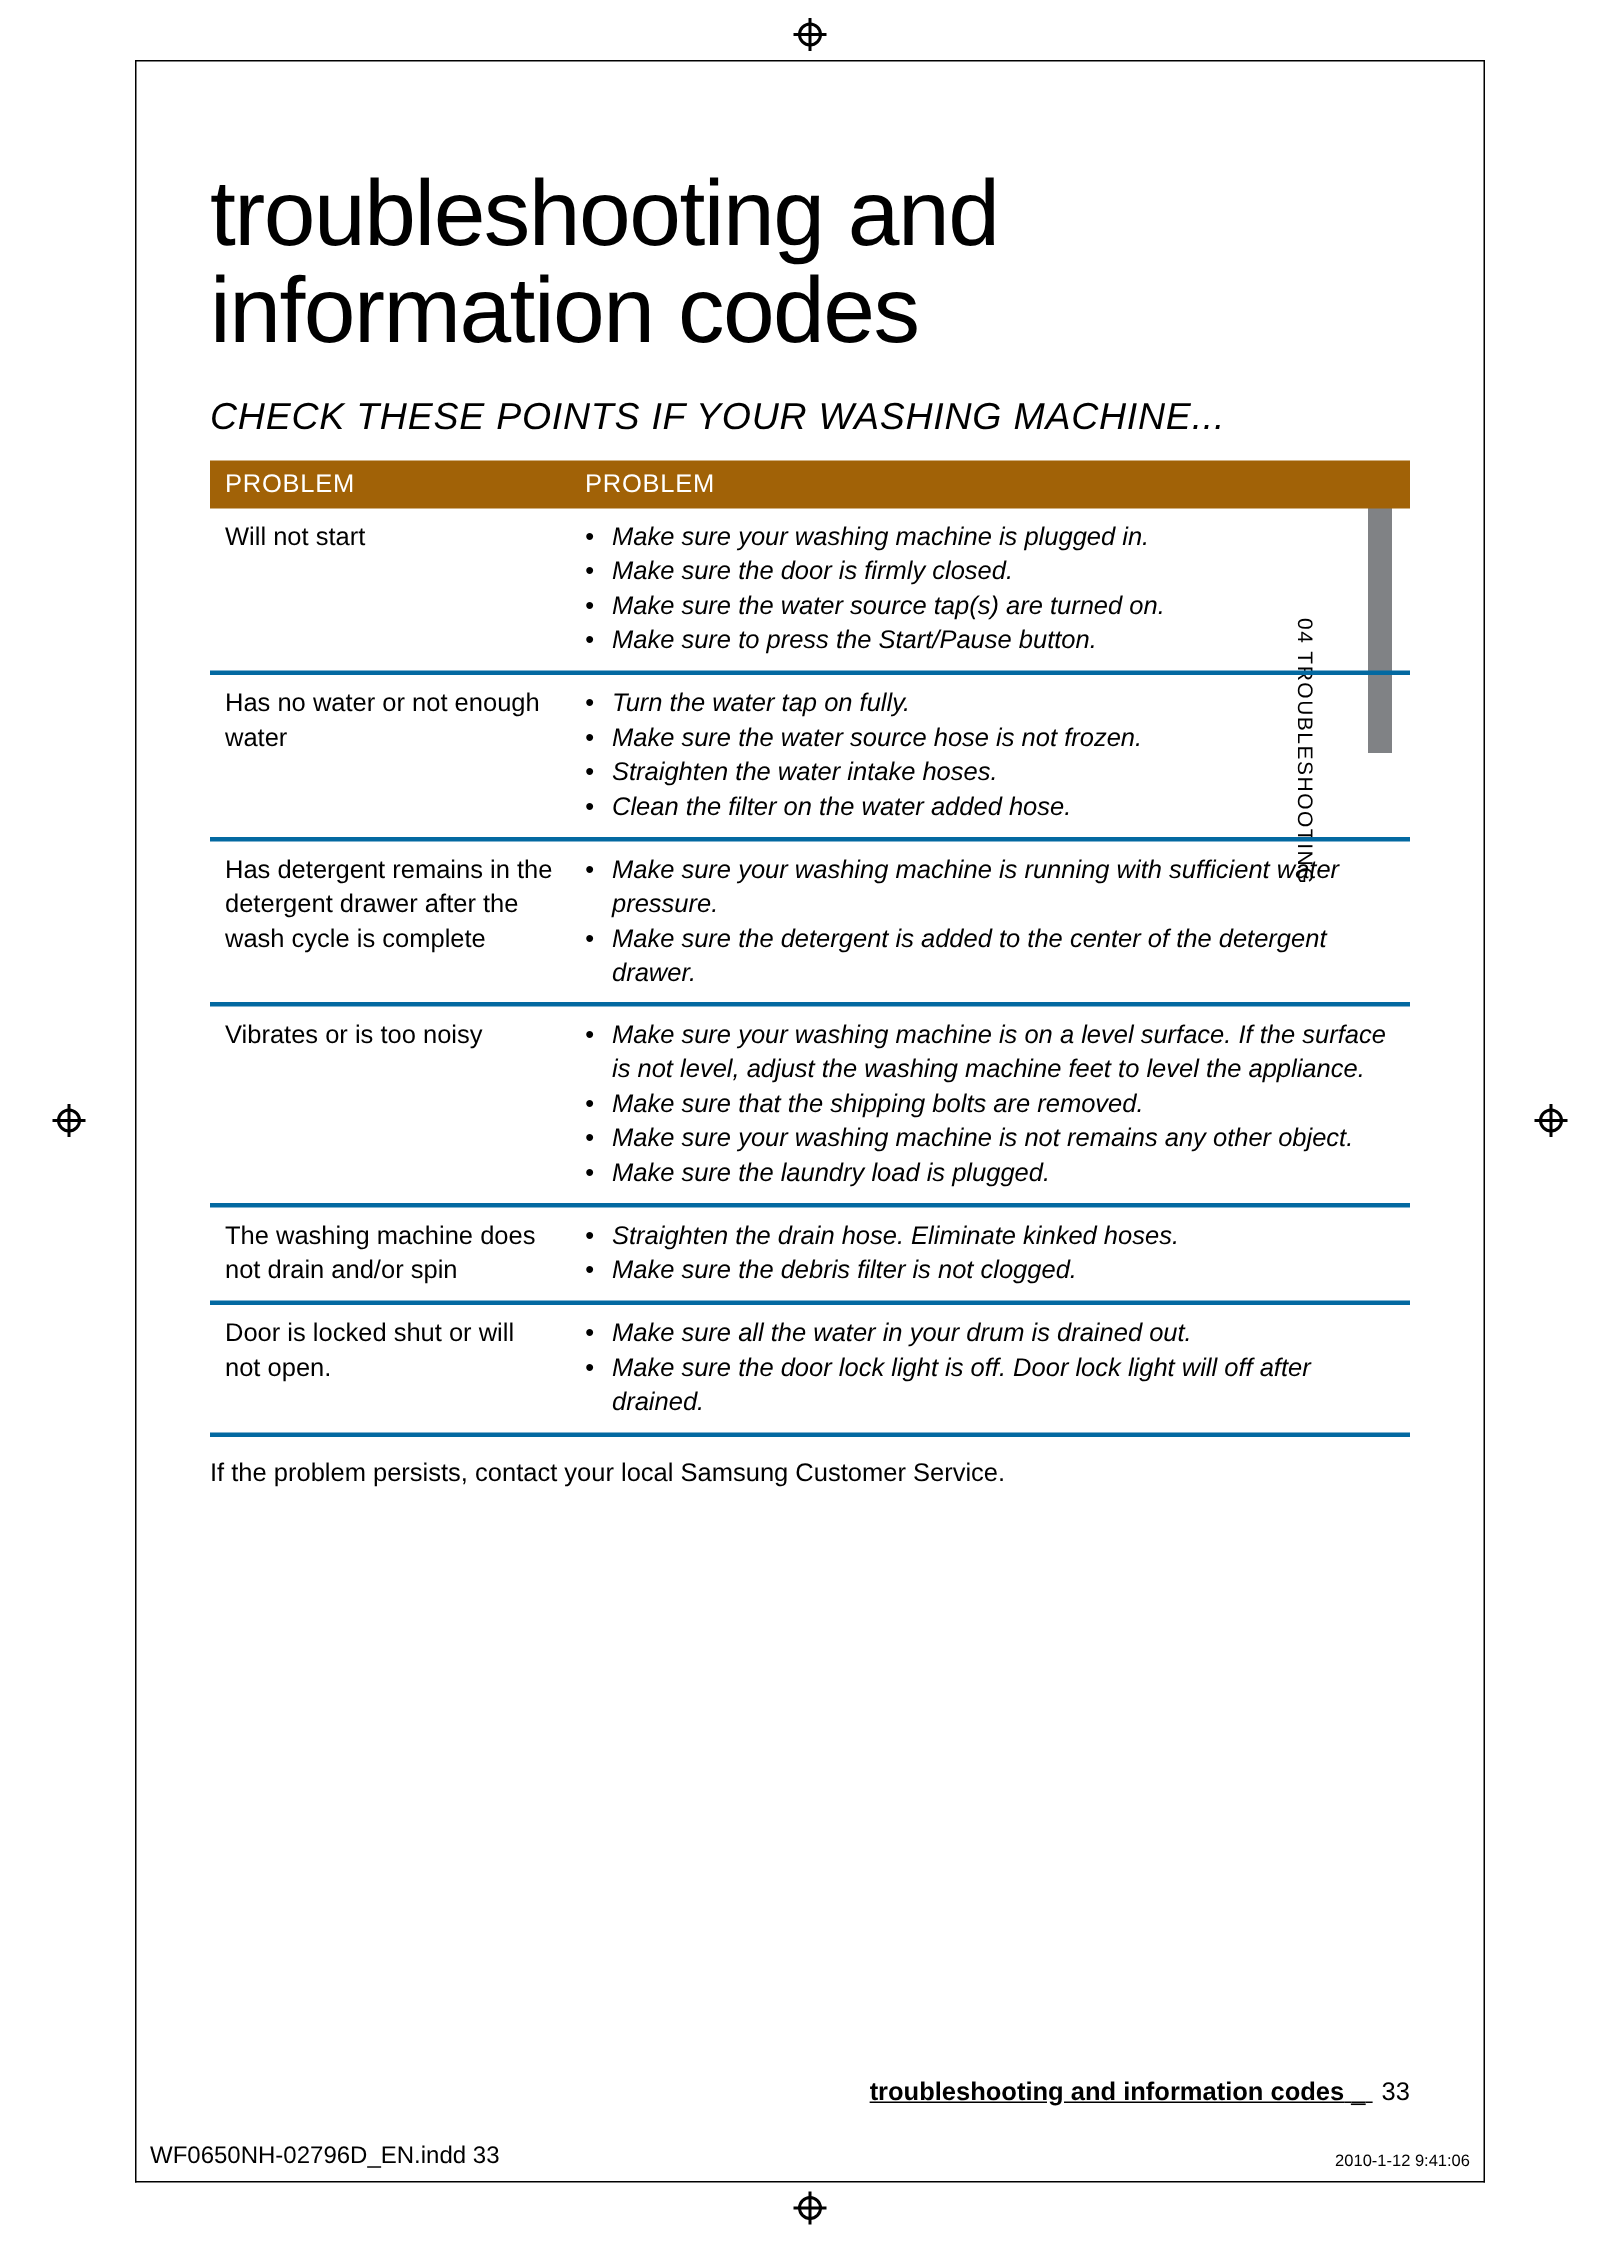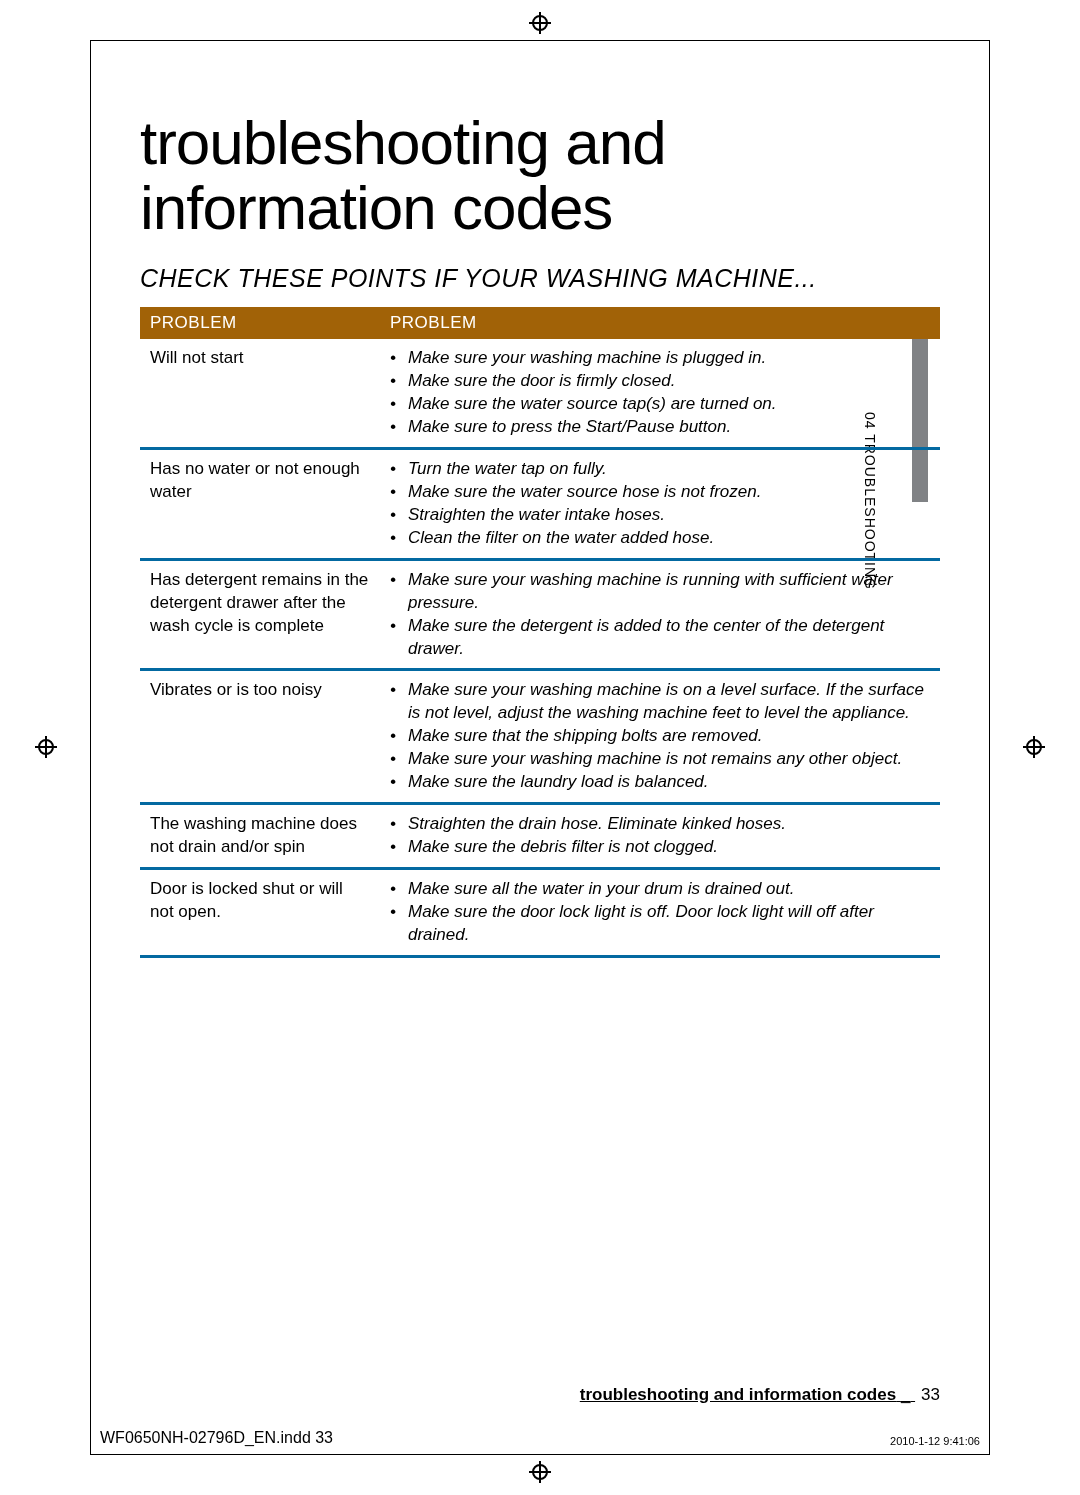--- a/index.html
+++ b/index.html
@@ -217,21 +217,21 @@
               </ul>
             </td>
           </tr>
           <tr>
             <td>Vibrates or is too noisy</td>
             <td>
               <ul class="sol">
                 <li>Make sure your washing machine is on a level surface. If the surface is not level, adjust the washing machine feet to level the appliance.</li>
                 <li>Make sure that the shipping bolts are removed.</li>
                 <li>Make sure your washing machine is not remains any other object.</li>
-                <li>Make sure the laundry load is balanced.</li>
+                <li>Make sure the laundry load is plugged.</li>
               </ul>
             </td>
           </tr>
           <tr>
             <td>The washing machine does not drain and/or spin</td>
             <td>
               <ul class="sol">
                 <li>Straighten the drain hose. Eliminate kinked hoses.</li>
                 <li>Make sure the debris filter is not clogged.</li>
               </ul>
@@ -242,20 +242,21 @@
             <td>
               <ul class="sol">
                 <li>Make sure all the water in your drum is drained out.</li>
                 <li>Make sure the door lock light is off. Door lock light will off after drained.</li>
               </ul>
             </td>
           </tr>
         </tbody>
     </table>
 
+    <p class="note">If the problem persists, contact your local Samsung Customer Service.</p>
   </div>
 
   <div class="footer-right">
     <span class="ft">troubleshooting and information codes</span>
     <span>_</span>
     <span class="pg">33</span>
   </div>
 
   <div class="slug-left">WF0650NH-02796D_EN.indd   33</div>
   <div class="slug-right">2010-1-12   9:41:06</div>

